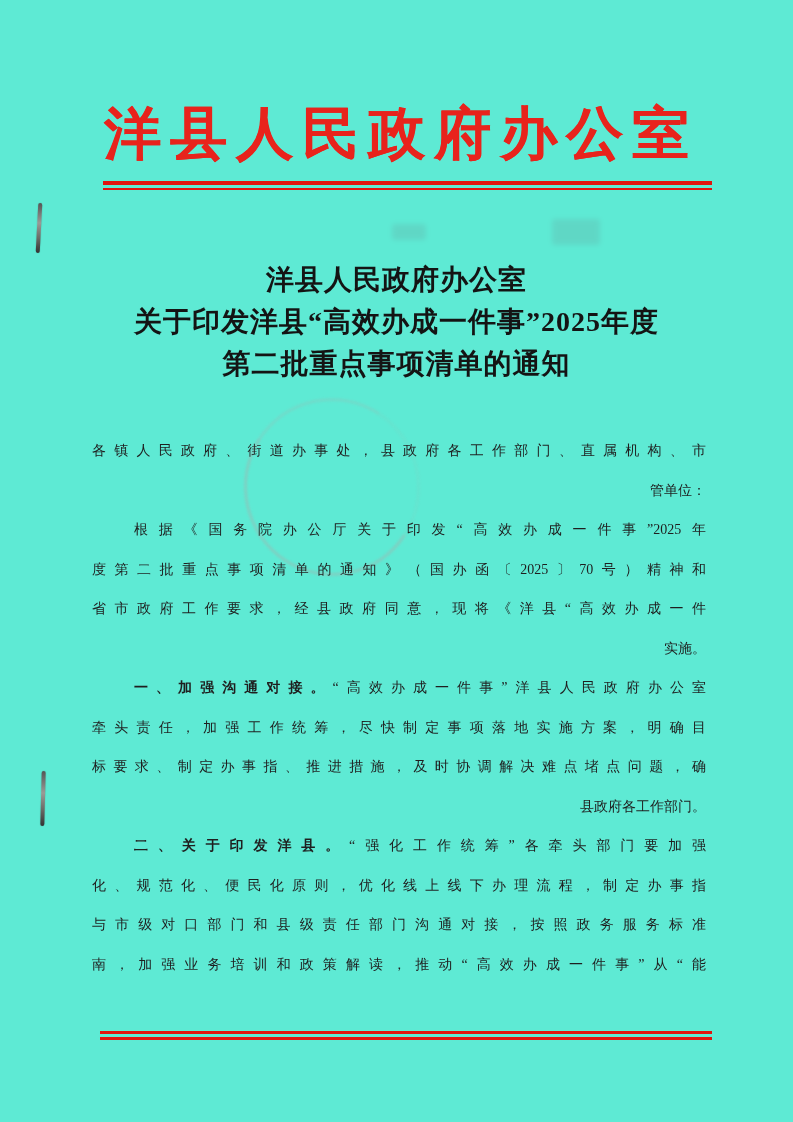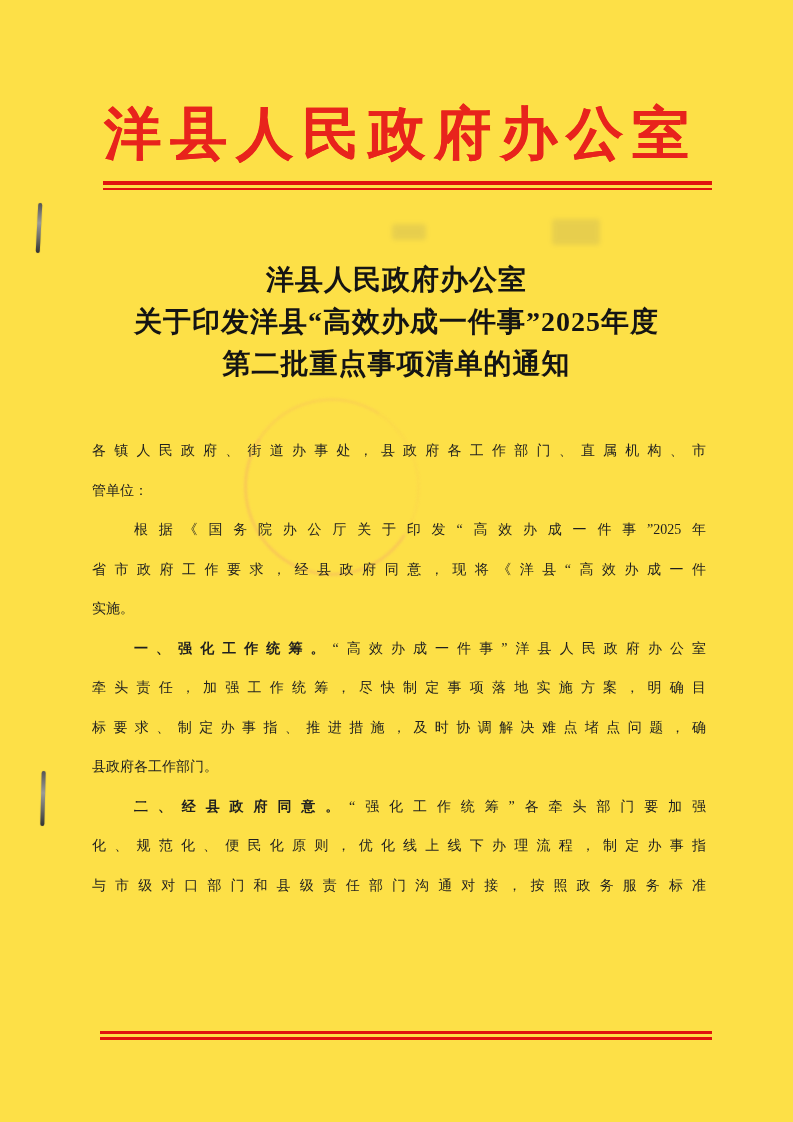--- a/index.html
+++ b/index.html
@@ -5,21 +5,21 @@
   html, body { margin: 0; padding: 0; }
   body {
     width: 793px; height: 1122px;
     background: #ffffff;
     font-family: "Liberation Serif", "DejaVu Serif", serif;
     position: relative;
     overflow: hidden;
   }
   .page {
     position: absolute; inset: 0;
-    background: #fde047;
+    background: #5eead4;
   }
 
   
   .letterhead {
     position: absolute;
     top: 96px; left: 0; right: 0;
     margin: 0;
     text-align: center;
     color: #e8231c;
     font-size: 57px;
@@ -50,21 +50,21 @@
   
   .body-text {
     position: absolute;
     left: 92px; top: 431px; width: 614px;
     color: #1f1f1f;
     font-size: 14px;
   }
   .line {
     height: 39.5px;
     line-height: 39.5px;
-    text-align: left;
+    text-align: right;
   }
   .line.j {
     text-align: justify;
     text-align-last: justify;
     -moz-text-align-last: justify;
   }
   .line.ind { text-indent: 42px; }
   .line .bold {
     font-weight: 700;
     font-family: "Liberation Sans", "DejaVu Sans", sans-serif;
@@ -132,29 +132,31 @@
   <div class="doc-title">
     <div>洋县人民政府办公室</div>
     <div>关于印发洋县“高效办成一件事”2025年度</div>
     <div>第二批重点事项清单的通知</div>
   </div>
 
   <div class="body-text" id="body-lines">
       <div class="line j"><span>各镇人民政府、街道办事处，县政府各工作部门、直属机构、市</span></div>
       <div class="line"><span>管单位：</span></div>
       <div class="line j ind"><span>根据《国务院办公厅关于印发“高效办成一件事”2025年</span></div>
+      <div class="line j"><span>度第二批重点事项清单的通知》（国办函〔2025〕70号）精神和</span></div>
       <div class="line j"><span>省市政府工作要求，经县政府同意，现将《洋县“高效办成一件</span></div>
       <div class="line"><span>实施。</span></div>
-      <div class="line j ind"><span class="bold">一、强化工作统筹。</span><span>“高效办成一件事”洋县人民政府办公室</span></div>
+      <div class="line j ind"><span class="bold">一、加强沟通对接。</span><span>“高效办成一件事”洋县人民政府办公室</span></div>
       <div class="line j"><span>牵头责任，加强工作统筹，尽快制定事项落地实施方案，明确目</span></div>
       <div class="line j"><span>标要求、制定办事指、推进措施，及时协调解决难点堵点问题，确</span></div>
       <div class="line"><span>县政府各工作部门。</span></div>
-      <div class="line j ind"><span class="bold">二、经县政府同意。</span><span>“强化工作统筹”各牵头部门要加强</span></div>
+      <div class="line j ind"><span class="bold">二、关于印发洋县。</span><span>“强化工作统筹”各牵头部门要加强</span></div>
       <div class="line j"><span>化、规范化、便民化原则，优化线上线下办理流程，制定办事指</span></div>
       <div class="line j"><span>与市级对口部门和县级责任部门沟通对接，按照政务服务标准</span></div>
+      <div class="line j"><span>南，加强业务培训和政策解读，推动“高效办成一件事”从“能</span></div>
     </div>
 
   <div class="rule-bottom">
     <div class="a"></div>
       <div class="g"></div>
       <div class="b"></div>
   </div>
 
 </div>
 

